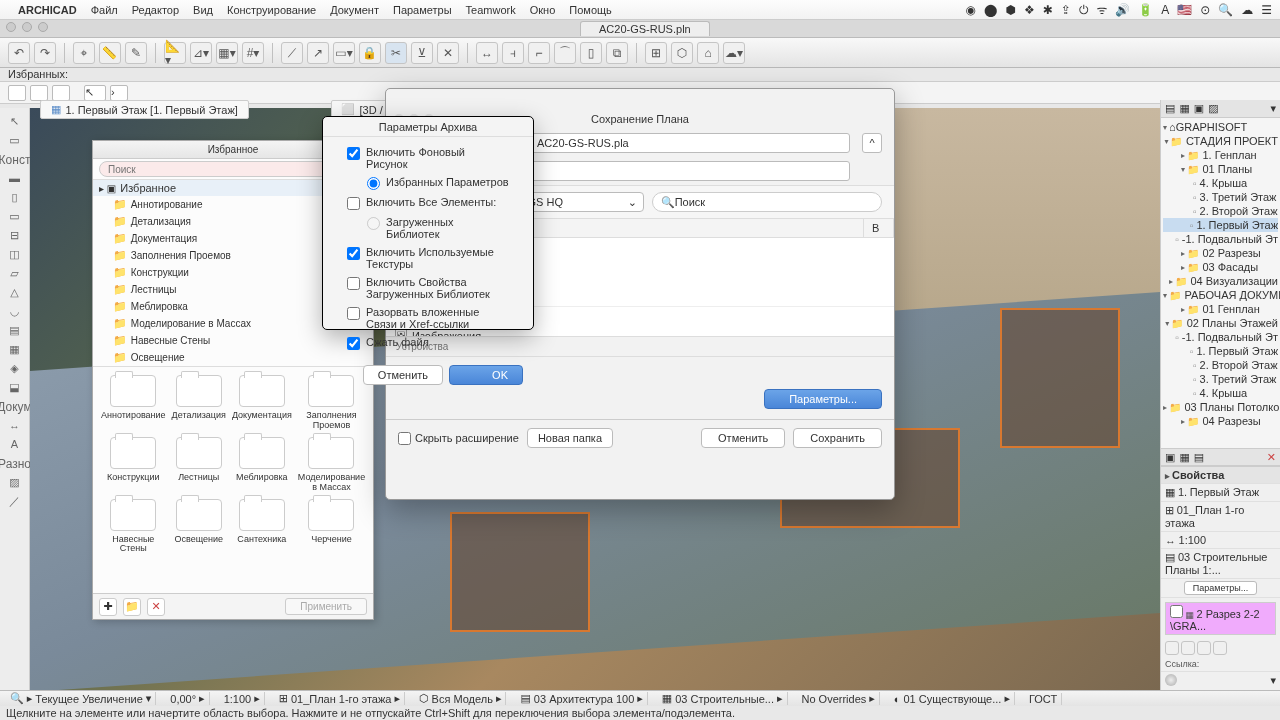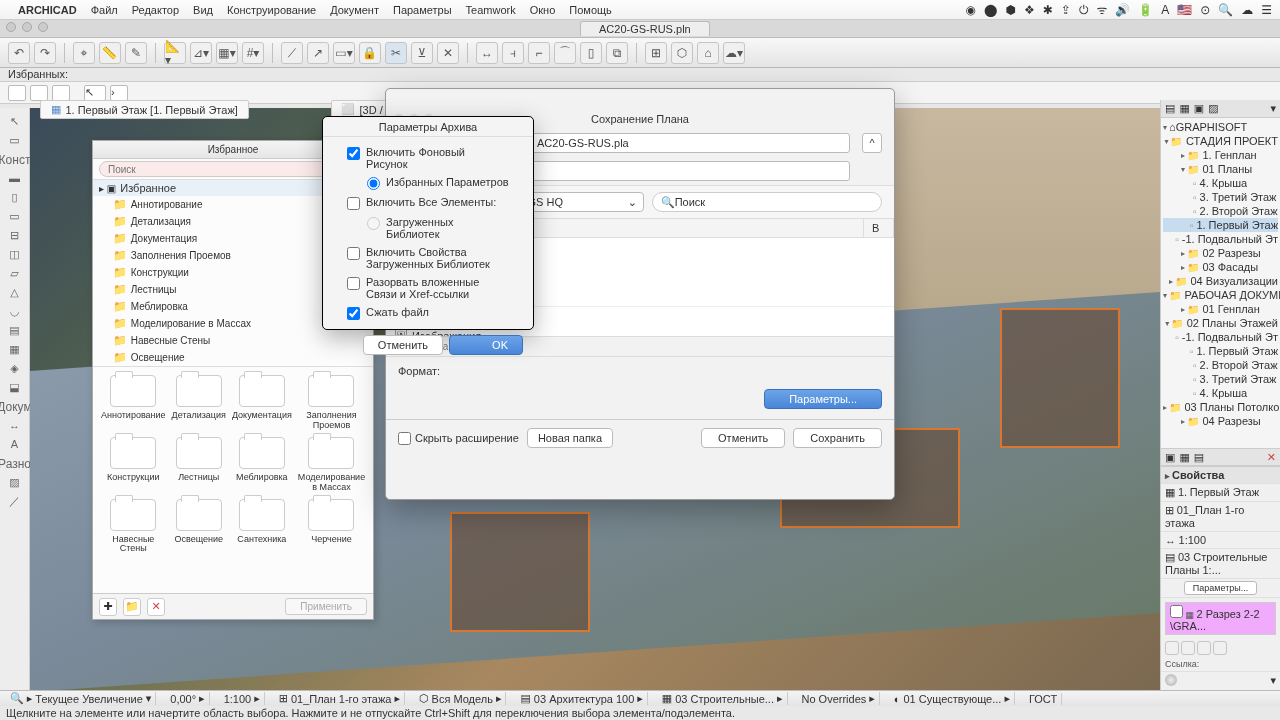--- a/index.html
+++ b/index.html
@@ -375,20 +375,24 @@
       </label>
       <label class="opt">
         <input type="checkbox" style=""> 
         <span>Включить Все Элементы:</span>
       </label>
       <label class="opt sub">
         <input type="radio" disabled="" style=""> 
         <span>Загруженных Библиотек</span>
       </label>
       <label class="opt">
+        <input type="checkbox" checked="" style=""> 
+        <span>Включить Используемые Текстуры</span>
+      </label>
+      <label class="opt">
         <input type="checkbox" style=""> 
         <span>Включить Свойства Загруженных Библиотек</span>
       </label>
       <label class="opt">
         <input type="checkbox" style=""> 
         <span>Разорвать вложенные Связи и Xref-ссылки</span>
       </label>
       <label class="opt">
         <input type="checkbox" checked="" style=""> 
         <span>Сжать файл</span>

